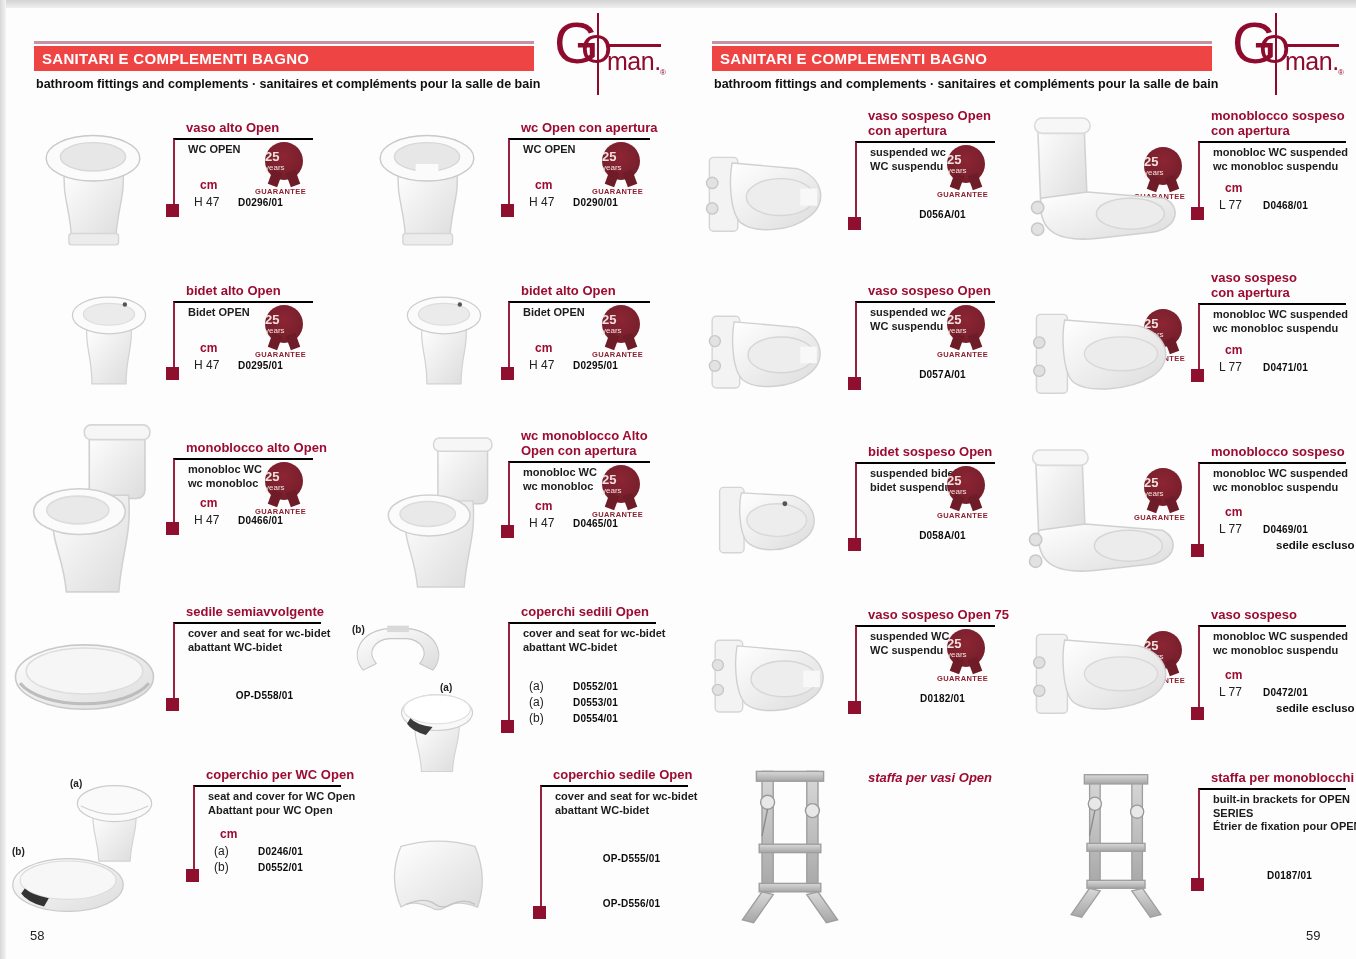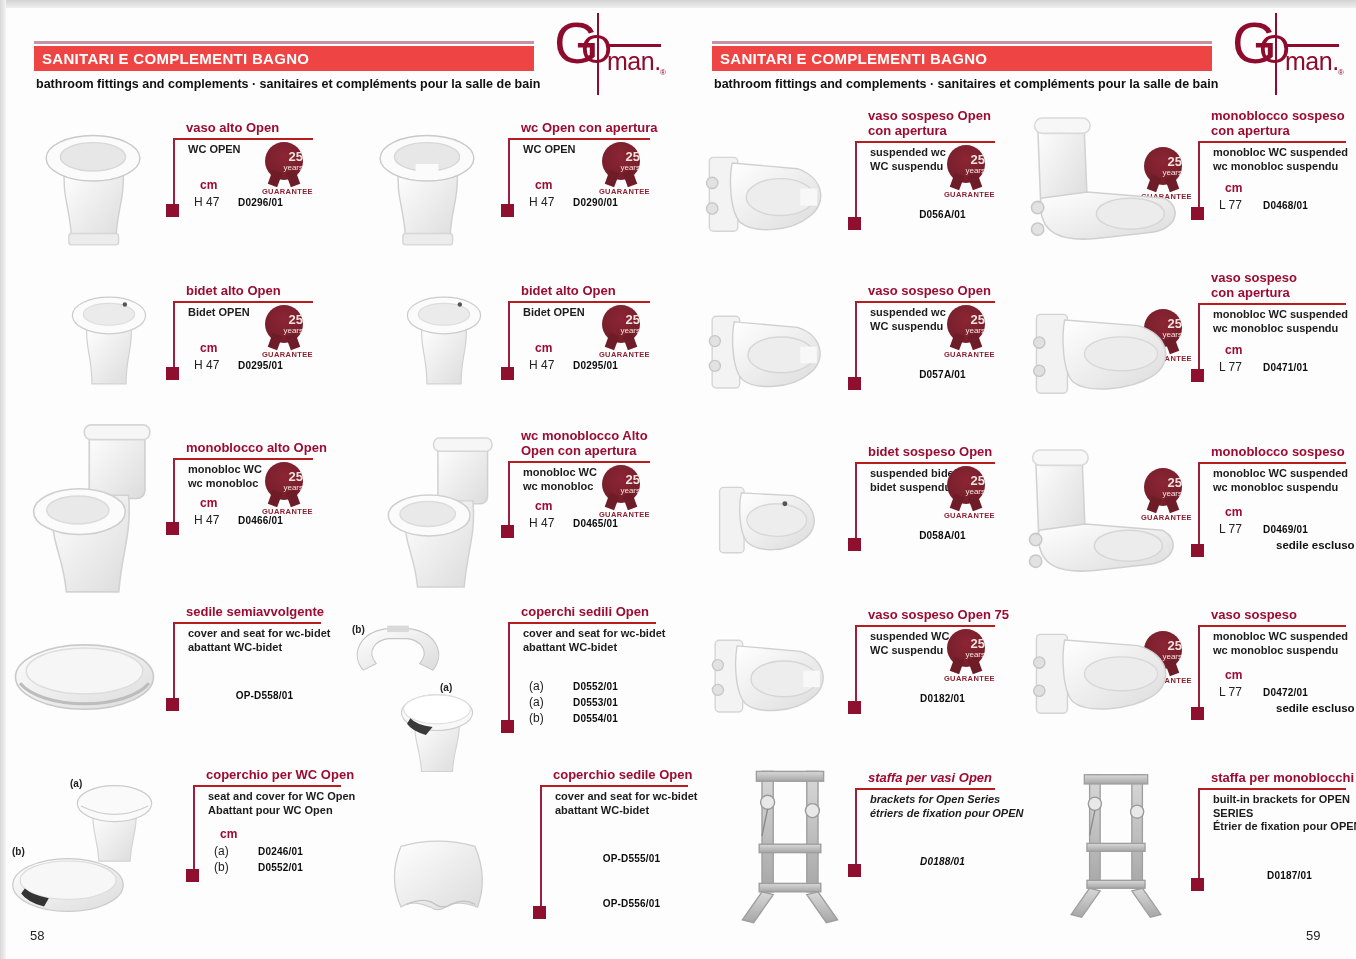--- a/index.html
+++ b/index.html
@@ -24,34 +24,34 @@
   .lg-o::before{content:"";position:absolute;left:52%;top:-16px;height:82px;width:1.5px;background:currentColor;}
   .lg-man{position:absolute;left:53px;top:22px;font-size:25px;line-height:1;border-top:3px solid currentColor;padding-top:2px;letter-spacing:-.5px;}
   .lg-reg{position:absolute;left:106px;top:46px;font-size:8px;}
 
   .pagenum{position:absolute;top:928px;font-size:13px;color:#222;}
   .pn-left{left:30px;} .pn-right{left:628px;}
 
   
   .prod{position:absolute;}
   .ptitle{color:#9c0c32;font-weight:bold;font-size:13px;line-height:15px;white-space:nowrap;padding-left:13px;}
-  .pbody{position:relative;border-top:2px solid #b91c1c;border-left:2px solid #9a2040;margin-top:3px;
+  .pbody{position:relative;border-top:2px solid #000000;border-left:2px solid #9a2040;margin-top:3px;
          padding:3px 0 3px 13px;display:flex;flex-direction:column;box-sizing:border-box;}
   .sq{position:absolute;left:-9px;bottom:-3px;width:13px;height:13px;background:#8e0f2e;}
   .pdesc{font-weight:bold;font-size:11px;line-height:13.5px;color:#1c1c1c;white-space:nowrap;}
   .spacer{flex:1;min-height:6px;}
   .punit{color:#9c0c32;font-weight:bold;font-size:12px;margin:0 0 3px 12px;}
   .prow{display:flex;align-items:baseline;margin-bottom:2px;}
   .prow-c{display:block;text-align:center;padding-left:20px;margin-top:25px;}
   .pdim{font-size:12px;color:#222;margin-left:6px;width:44px;flex:none;}
   .pcode{font-weight:bold;font-size:10px;color:#0c0c0c;letter-spacing:.2px;white-space:nowrap;}
   .pnote{font-weight:bold;font-size:11.5px;color:#111;margin:1px 8px 0 63px;white-space:nowrap;}
 
   
-  .badge{position:absolute;width:58px;text-align:right;right:0;top:2px;}
+  .badge{position:absolute;width:58px;text-align:left;right:0;top:2px;}
   .badge.out{left:-66px;right:auto;top:4px;}
   .ros{position:relative;z-index:0;width:38px;height:38px;margin:0 auto;border-radius:50%;
        background:radial-gradient(circle at 50% 38%,#8c2534,#6e1c27);color:#f2e2de;
        display:flex;flex-direction:column;justify-content:center;}
   .ros::before,.ros::after{content:"";position:absolute;z-index:-1;bottom:-6px;width:10px;height:15px;background:#6e1c27;}
   .ros::before{left:5px;transform:rotate(20deg);}
   .ros::after{right:5px;transform:rotate(-20deg);}
   .b25{font-size:13px;font-weight:bold;line-height:12px;}
   .byr{font-size:8px;line-height:9px;}
   .gt{margin-top:7px;font-size:7.5px;font-weight:bold;color:#8d2030;letter-spacing:.4px;}
@@ -605,27 +605,20 @@
             </div>
             <div class="pnote">sedile escluso</div>
             <div class="sq"></div>
           </div>
         </div>
         <svg class="pimg" style="left: 350px; top: 610px; width: 155px; height: 122px;">
           <use href="#wc-susp-long"></use>
         </svg>
         <div class="prod" style="left: 177px; top: 770px; width: 140px; font-style: italic;">
           <div class="ptitle">staffa per vasi Open</div>
-          <div class="pbody" style="min-height: 78px;">
-            <div class="pdesc">brackets for Open Series</div>
-            <div class="pdesc">étriers de fixation pour OPEN</div>
-            <div class="spacer"></div>
-            <div class="prow prow-c"><span class="pcode">D0188/01</span></div>
-            <div class="sq"></div>
-          </div>
         </div>
         <svg class="pimg" style="left: 42px; top: 762px; width: 140px; height: 170px;">
           <use href="#bracket"></use>
         </svg>
         <div class="prod" style="left: 520px; top: 770px; width: 148px;">
           <div class="ptitle">staffa per monoblocchi</div>
           <div class="pbody" style="min-height: 78px;">
             <div class="pdesc">built-in brackets for OPEN</div>
             <div class="pdesc">SERIES</div>
             <div class="pdesc">Étrier de fixation pour OPEN</div>

